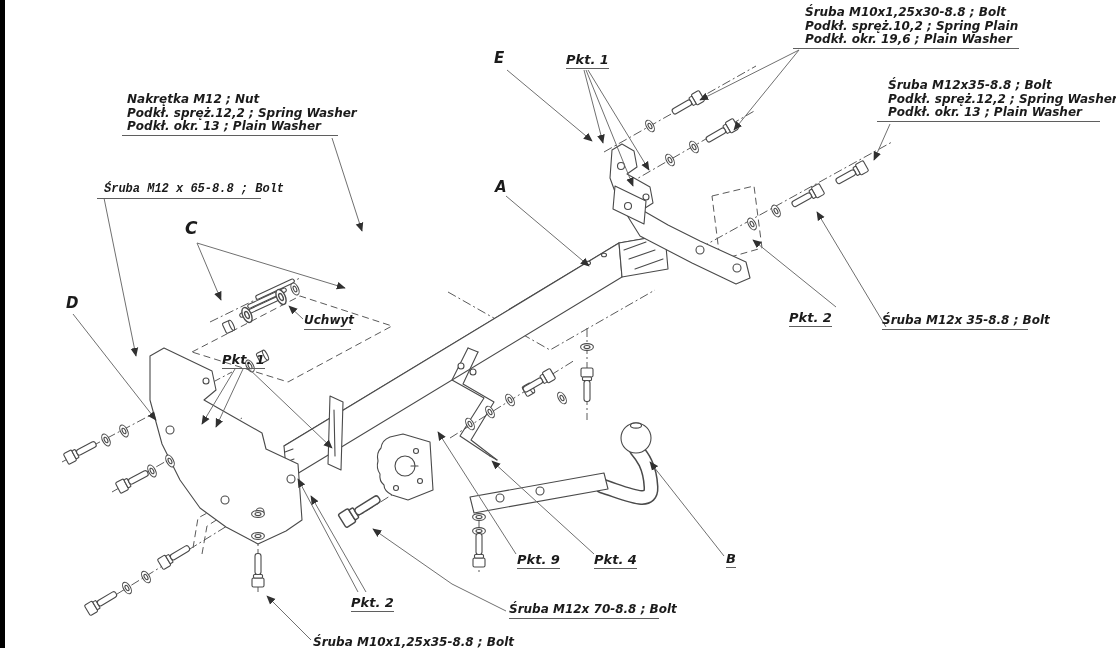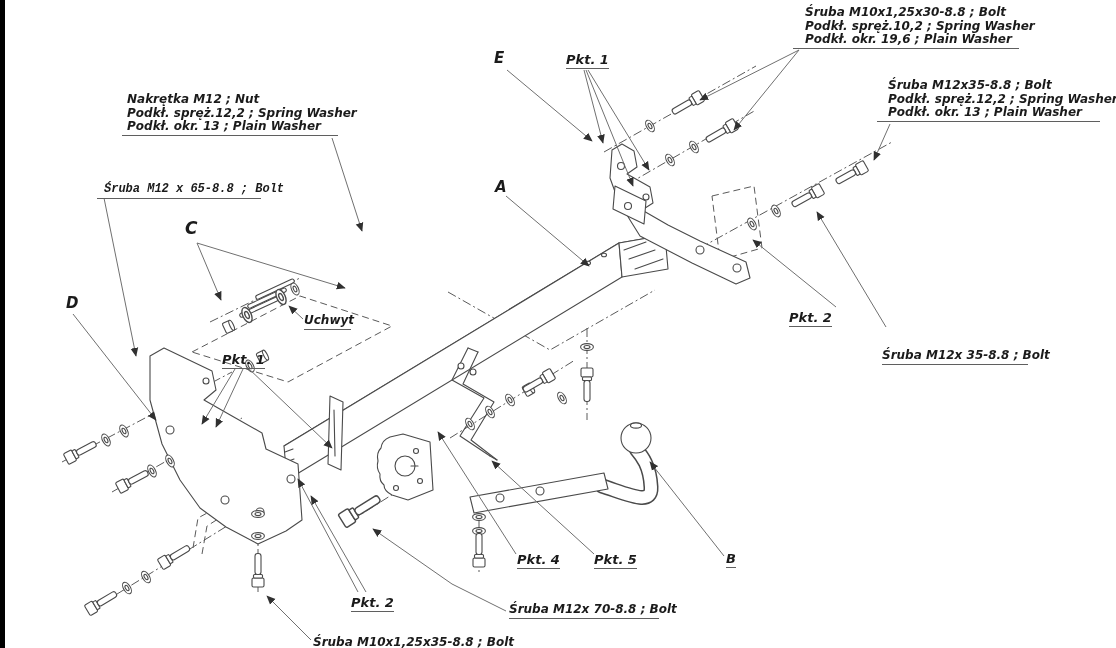--- a/index.html
+++ b/index.html
@@ -215,51 +215,51 @@
       <path d="M836,307 L753,240" marker-end="url(#arr)"></path>
       <path d="M358,592 L298,479" marker-end="url(#arr)"></path>
       <path d="M366,592 L311,496" marker-end="url(#arr)"></path>
       <path d="M516,554 L438,432" marker-end="url(#arr)"></path>
       <path d="M594,554 L492,461" marker-end="url(#arr)"></path>
     </g>
   </svg>
 
   <div class="lbl u" style="left:793px;top:6px;width:214px;padding-left:12px;">
     <div>Śruba M10x1,25x30-8.8 ;  Bolt</div>
-    <div>Podkł. spręż.10,2 ; Spring Washer</div>
+    <div>Podkł. spręż.10,2 ; Spring Plain</div>
     <div>Podkł. okr. 19,6 ; Plain Washer</div>
   </div>
 
   <div class="lbl u" style="left:877px;top:79px;width:212px;padding-left:11px;">
     <div>Śruba M12x35-8.8 ;  Bolt</div>
     <div>Podkł. spręż.12,2 ; Spring Washer</div>
     <div>Podkł. okr. 13 ; Plain Washer</div>
   </div>
 
   <div class="lbl u" style="left:122px;top:93px;width:211px;padding-left:5px;">
     <div>Nakrętka  M12 ; Nut</div>
     <div>Podkł. spręż.12,2 ; Spring Washer</div>
     <div>Podkł. okr. 13 ; Plain Washer</div>
   </div>
 
   <div class="lbl u" style="left:97px;top:183px;width:157px;padding-left:7px;font-family:Liberation Mono, monospace;">Śruba M12 x 65-8.8 ;  Bolt</div>
 
   <div class="lbl u" style="left:304px;top:314px;width:47px;">Uchwyt</div>
 
-  <div class="lbl u" style="left:882px;top:314px;width:146px;margin-top:35px;">Śruba M12x 35-8.8 ; Bolt</div>
+  <div class="lbl u" style="left:882px;top:314px;width:146px;">Śruba M12x 35-8.8 ; Bolt</div>
 
   <div class="lbl u" style="left:509px;top:603px;width:150px;font-style:italic;">Śruba M12x 70-8.8 ; Bolt</div>
 
   <div class="lbl" style="left:313px;top:636px;width:192px;">Śruba M10x1,25x35-8.8 ;  Bolt</div>
 
   <div class="lbl pkt u" style="left:566px;top:53px;">Pkt. 1</div>
   <div class="lbl pkt u" style="left:222px;top:353px;">Pkt. 1</div>
   <div class="lbl pkt u" style="left:789px;top:311px;">Pkt. 2</div>
   <div class="lbl pkt u" style="left:351px;top:596px;">Pkt. 2</div>
-  <div class="lbl pkt u" style="left:517px;top:553px;">Pkt. 4</div>
-  <div class="lbl pkt u" style="left:594px;top:553px;">Pkt. 5</div>
+  <div class="lbl pkt u" style="left:517px;top:553px;">Pkt. 9</div>
+  <div class="lbl pkt u" style="left:594px;top:553px;">Pkt. 4</div>
 
   <div class="lbl letter" style="left:495px;top:181px;">A</div>
   <div class="lbl letter u" style="left:726px;top:552px;font-size:13px;">B</div>
   <div class="lbl letter" style="left:185px;top:222px;font-size:17px;">C</div>
   <div class="lbl letter" style="left:66px;top:297px;">D</div>
   <div class="lbl letter" style="left:494px;top:52px;">E</div>
 </div>
 
 </body></html>

